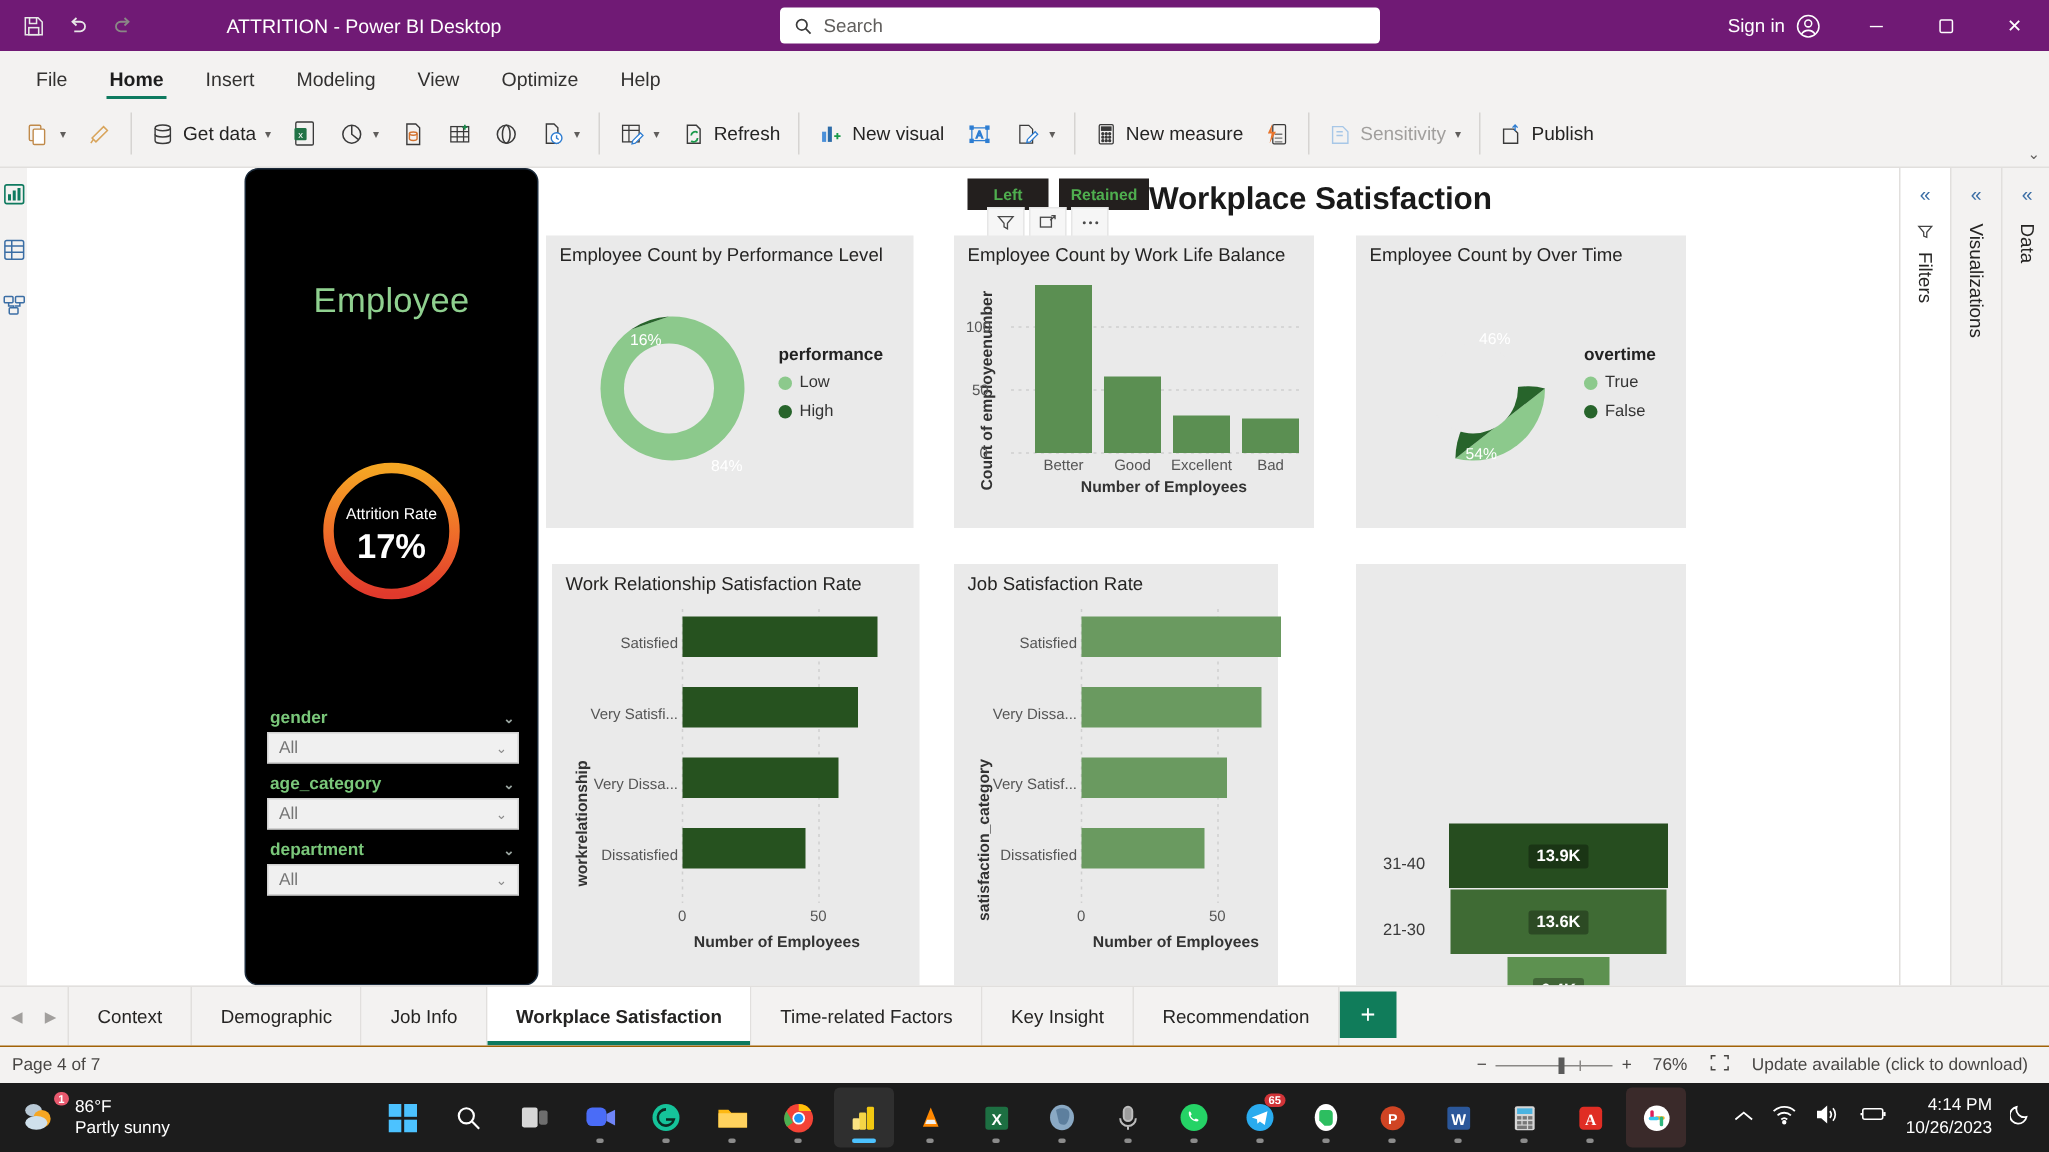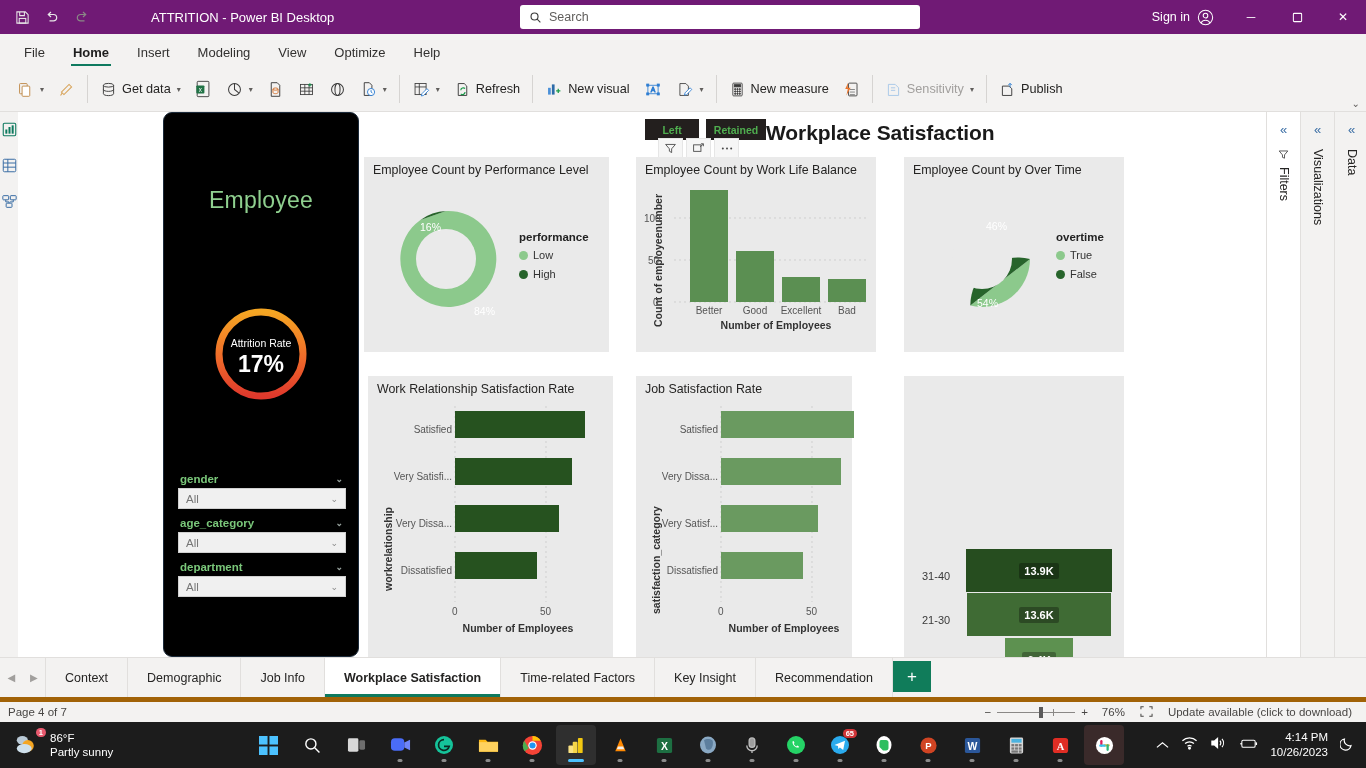--- a/index.html
+++ b/index.html
@@ -200,21 +200,21 @@
   }
   .ptab-add {
     width: 38px; display: flex; align-items: center; justify-content: center;
     background: #107c5a; color: #ffffff; font-size: 17px; margin: 3px 0 5px 0;
   }
 
   
   .statusbar {
     position: absolute; top: 697px; left: 0; width: 1366px; height: 25px;
     background: #f3f2f1; display: flex; align-items: center;
-    font-size: 11.5px; color: #484644; border-top: 5px solid #a16207;
+    font-size: 11.5px; color: #484644; border-top: 1px solid #a16207;
   }
   .sb-left { padding-left: 8px; }
   .sb-right { position: absolute; right: 0; display: flex; align-items: center; gap: 0; }
   .zoom-slider { display: flex; align-items: center; gap: 6px; }
   .zs-track { position: relative; width: 78px; height: 1px; background: #8a8886; }
   .zs-tick { position: absolute; top: -3px; width: 1px; height: 7px; background: #8a8886; }
   .zs-thumb { position: absolute; top: -5px; left: 42px; width: 4px; height: 11px; background: #5a5a5a; }
 
   
   .taskbar {

